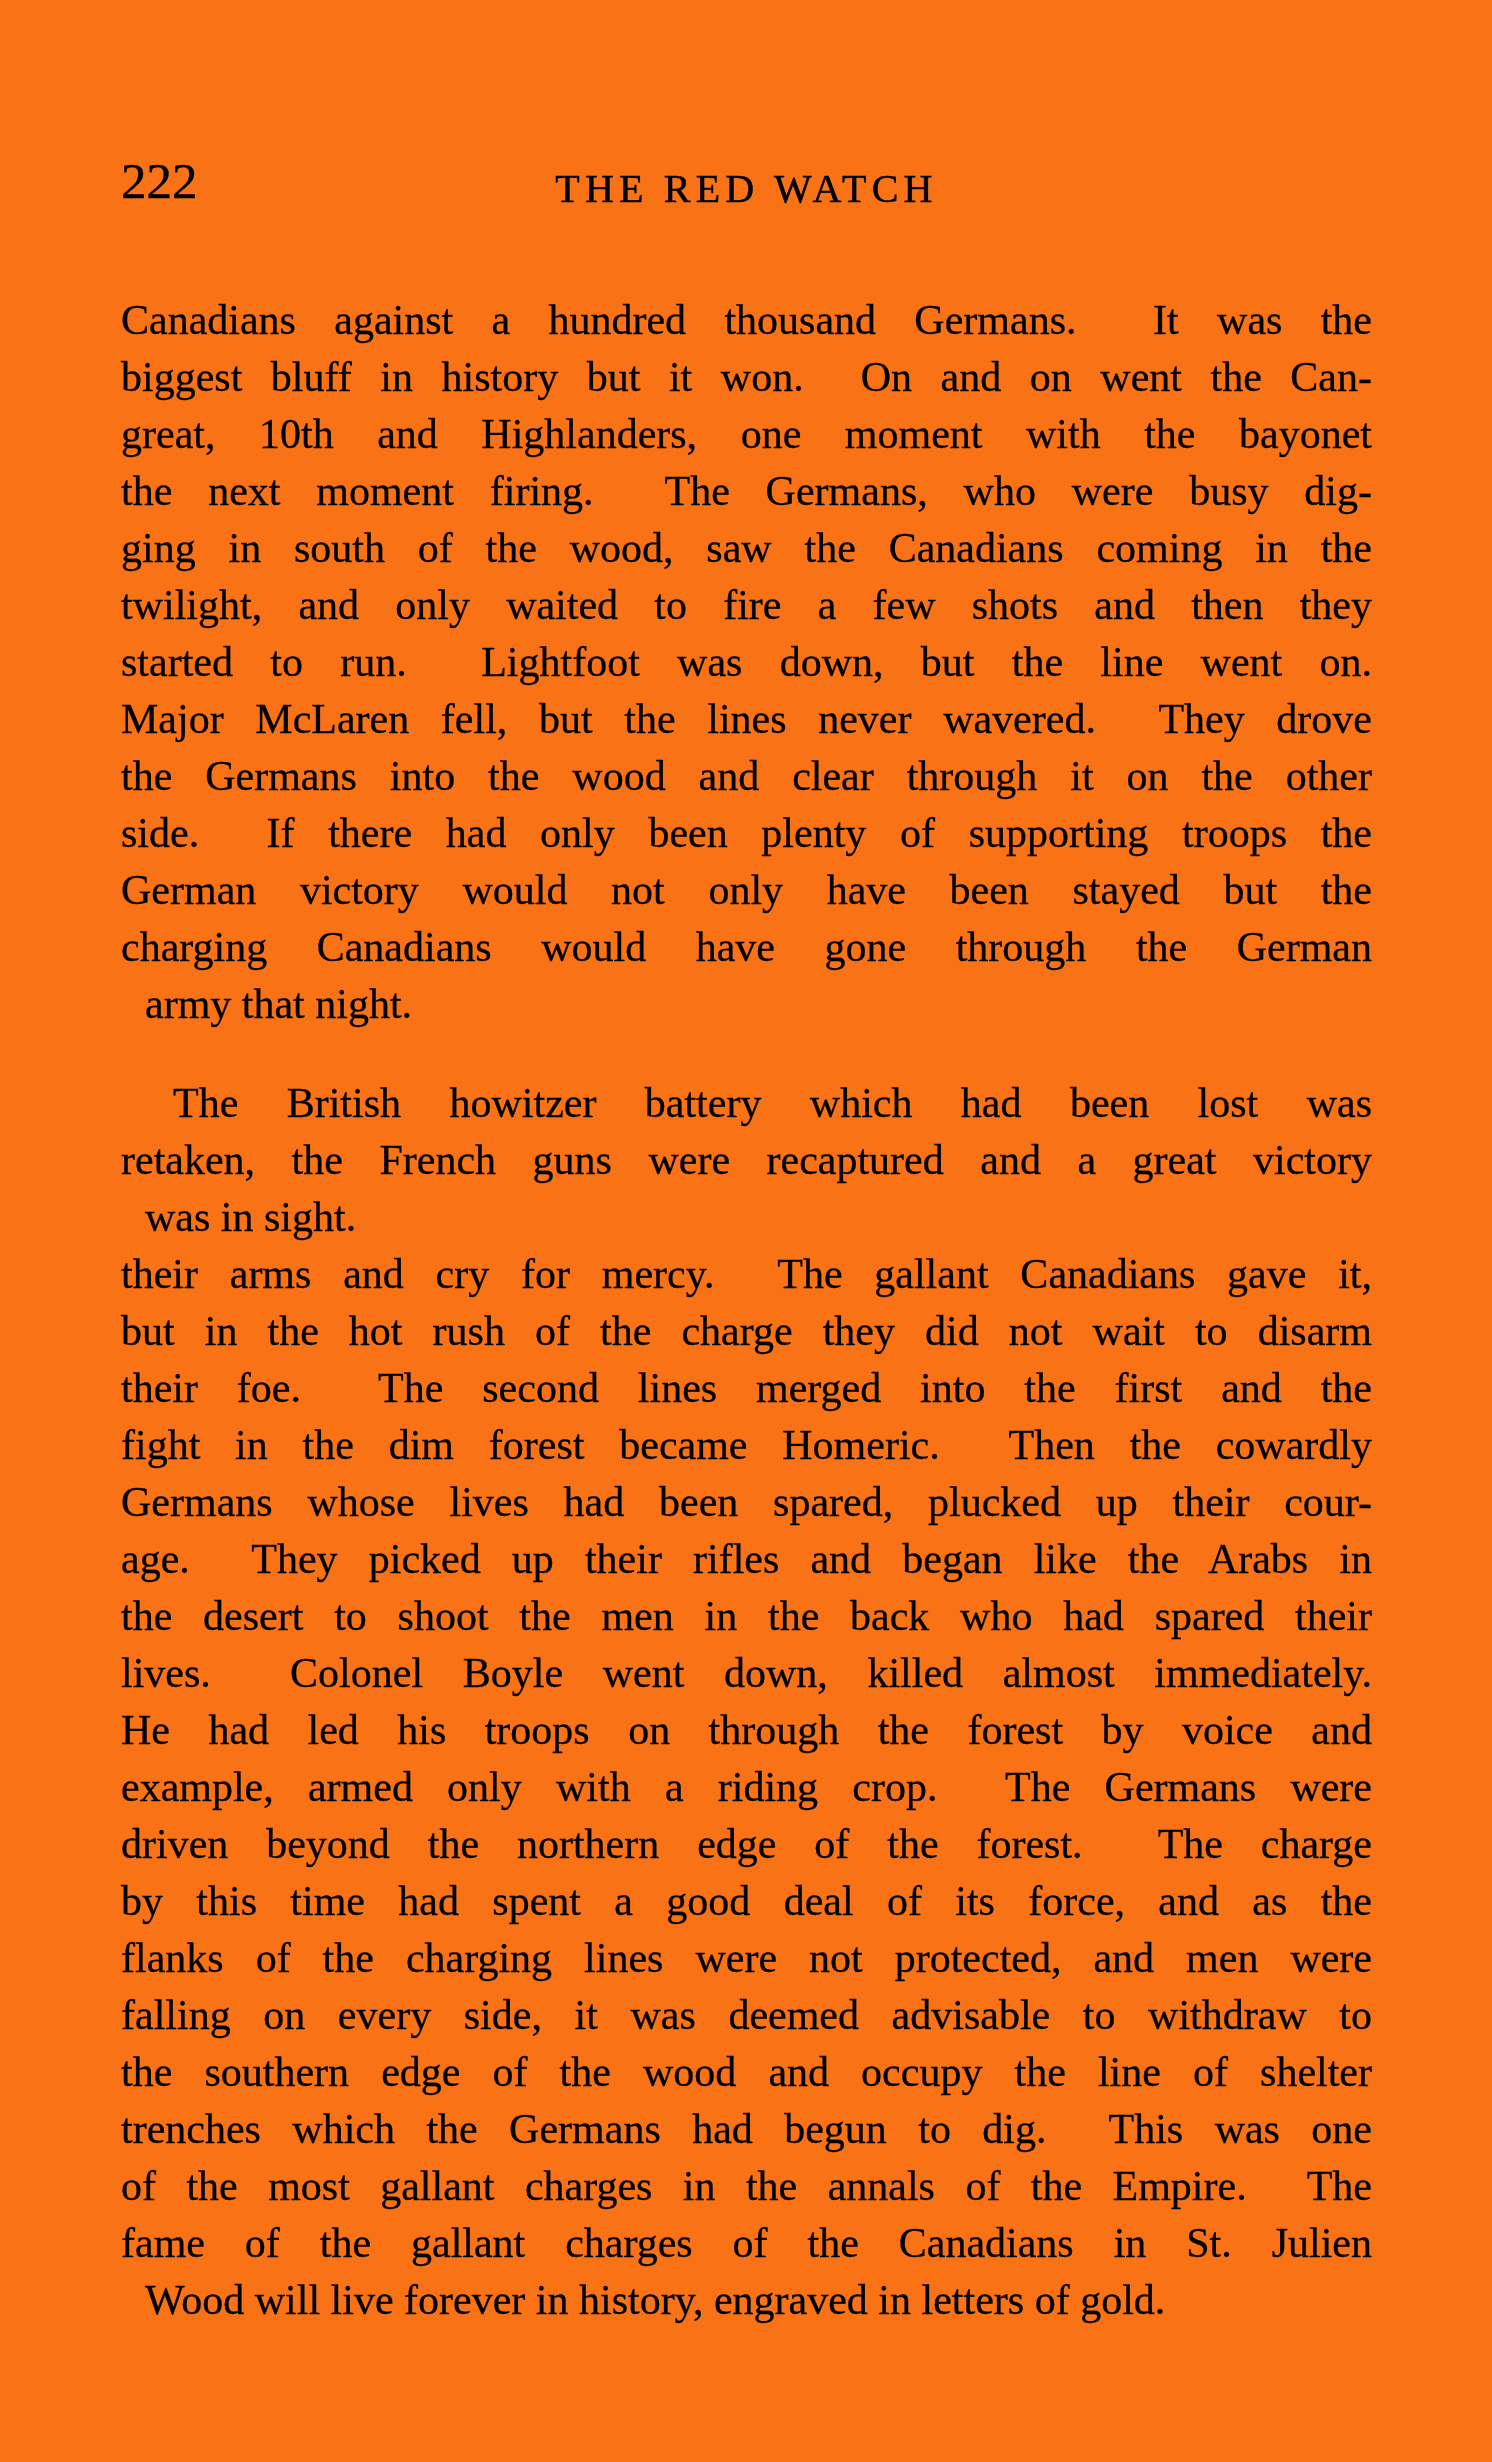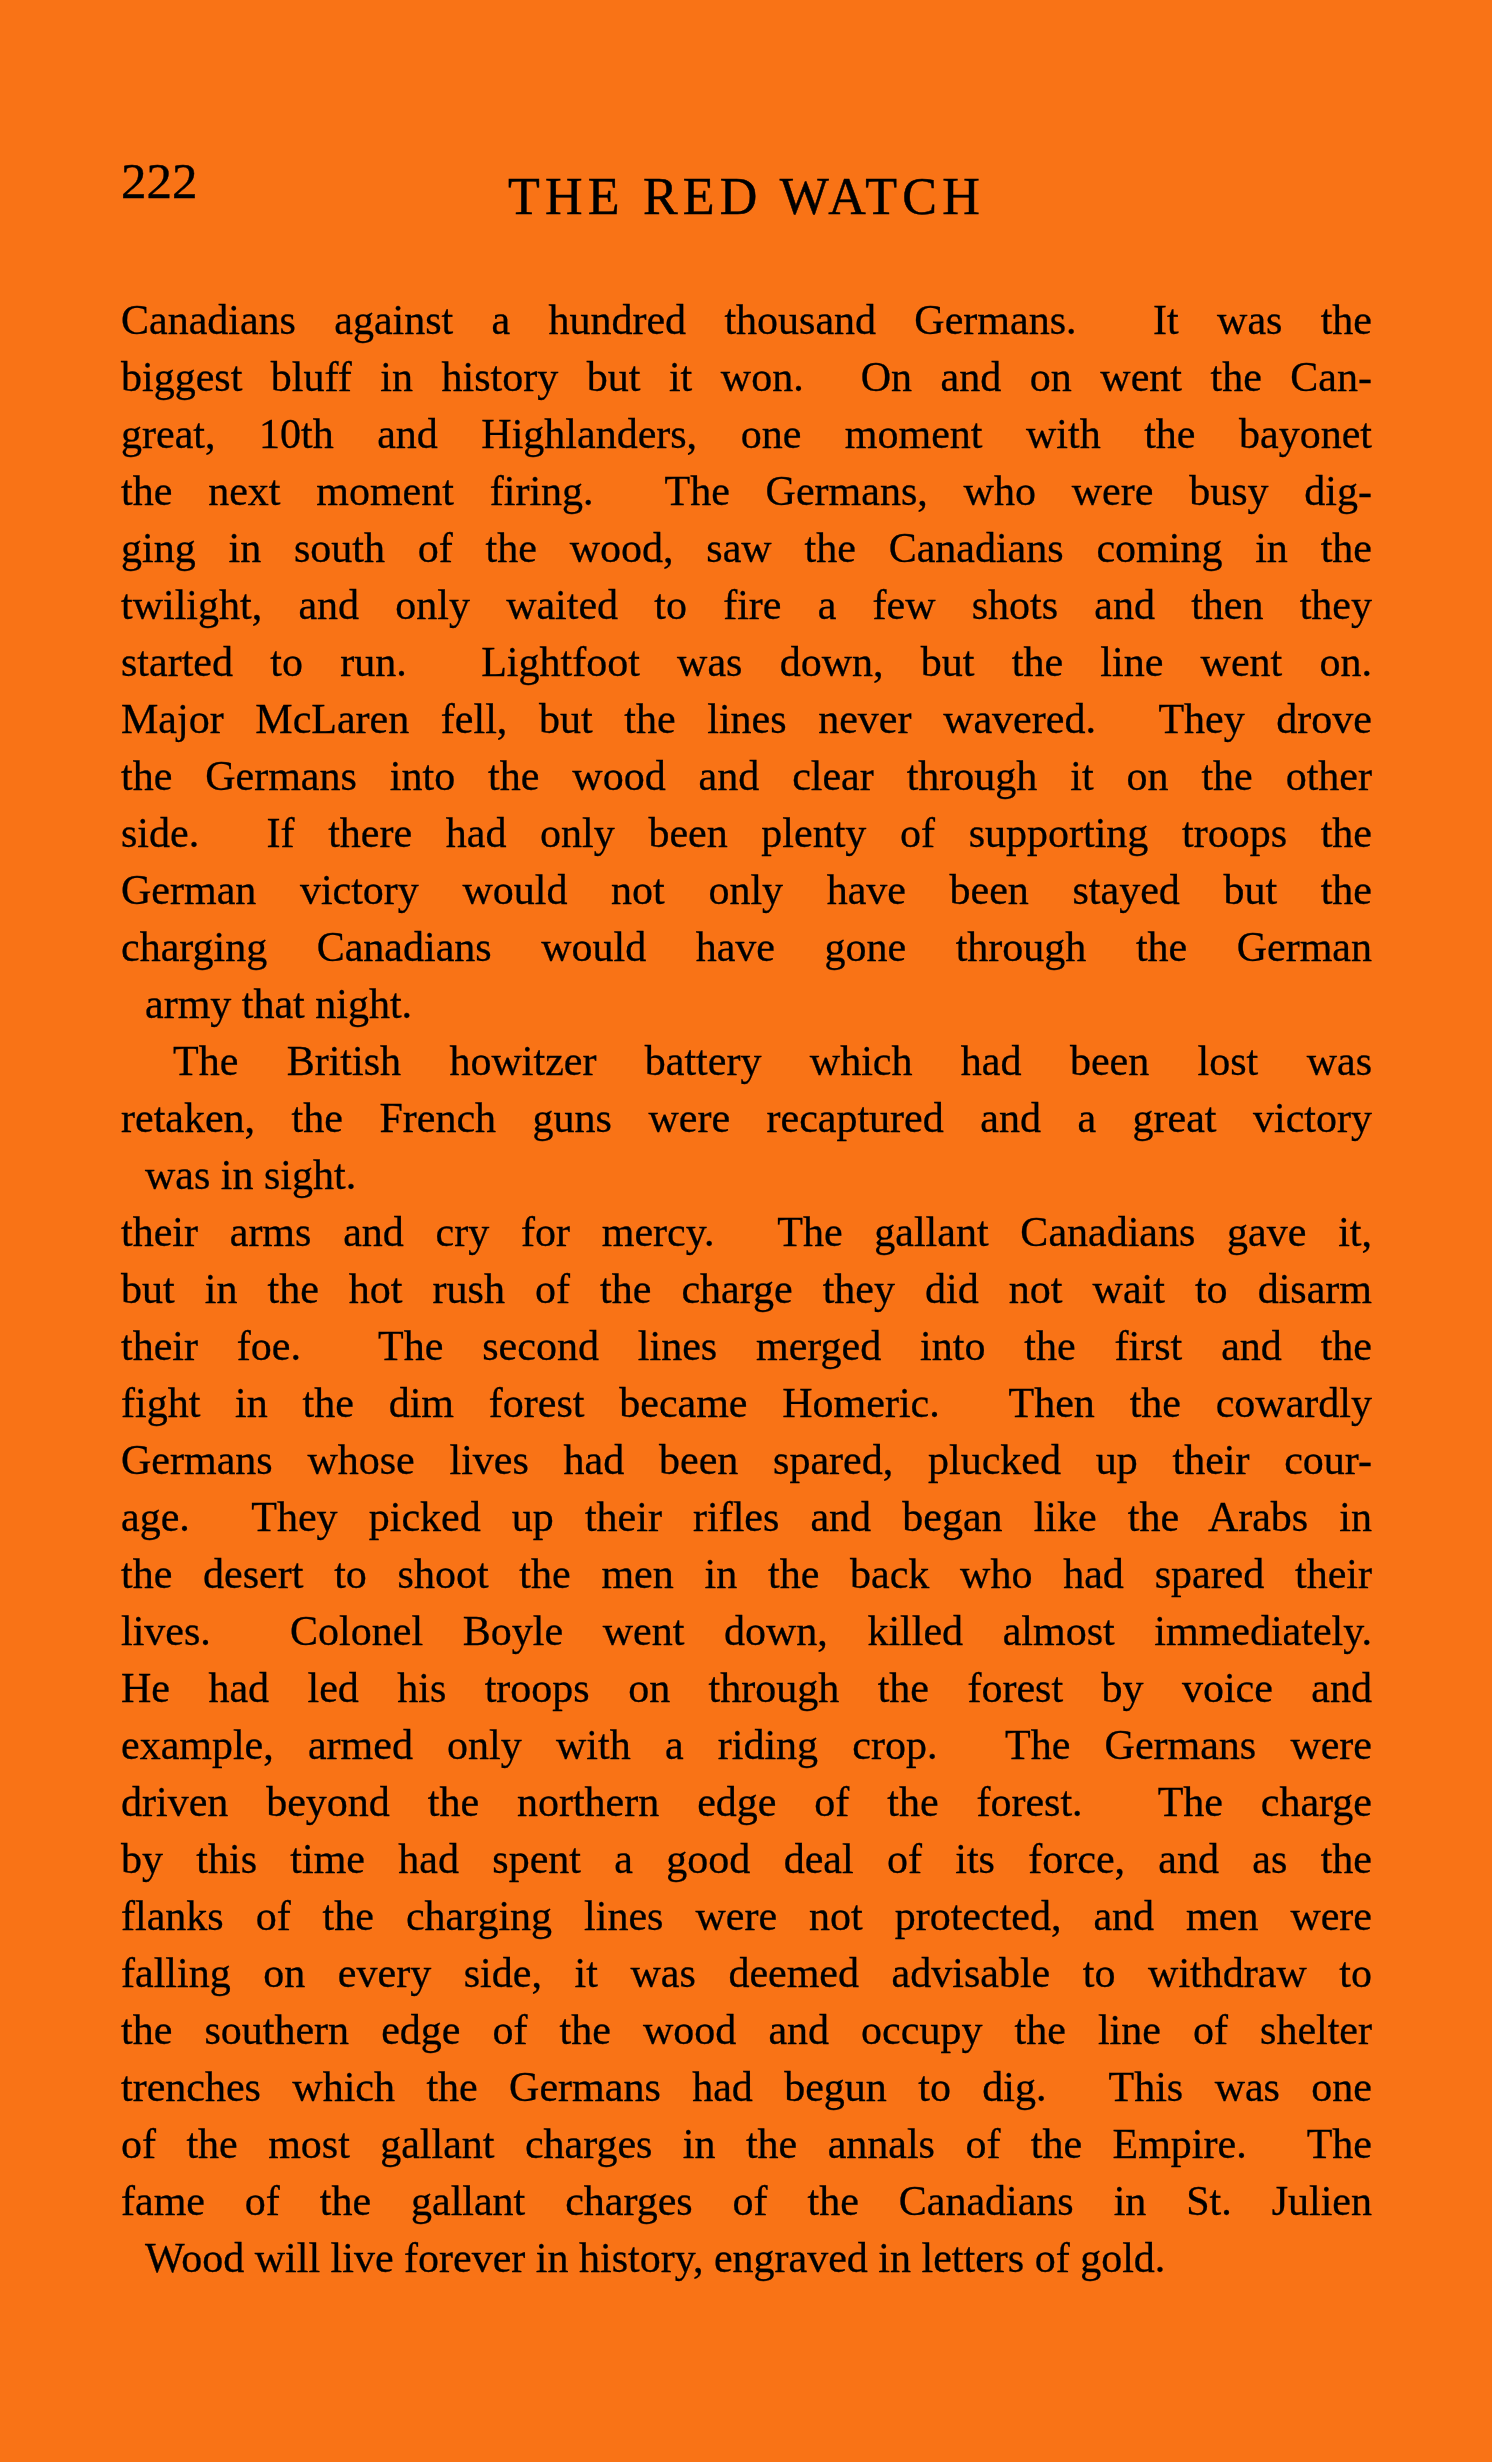--- a/index.html
+++ b/index.html
@@ -27,23 +27,23 @@
     position: absolute;
     left: 0;
     top: 0;
     font-size: 51px;
     line-height: 68px;
     -webkit-text-stroke: 0.4px currentColor;
   }
   .page-title {
     position: absolute;
     left: 50%;
-    top: 16px;
+    top: 8px;
     transform: translateX(-50%);
-    font-size: 52px;
+    font-size: 40px;
     line-height: 68px;
     letter-spacing: 5.2px;
     white-space: nowrap;
     -webkit-text-stroke: 0.5px currentColor;
   }
   .page-body {
     position: absolute;
     left: 121px;
     top: 292px;
     width: 1251px;
@@ -55,20 +55,21 @@
     text-align-last: justify;
     -webkit-text-stroke: 0.3px currentColor;
     white-space: normal;
   }
   .text-line.para-end {
     text-align-last: left;
     margin-left: 24px;
   }
   .text-line.indent {
     text-indent: 52px;
+    margin-top: 42px;
   }
 </style>
 </head>
 <body>
 
 <div class="page">
   <div class="page-header">
     <div class="page-number">222</div>
     <div class="page-title">THE RED WATCH</div>
   </div>

